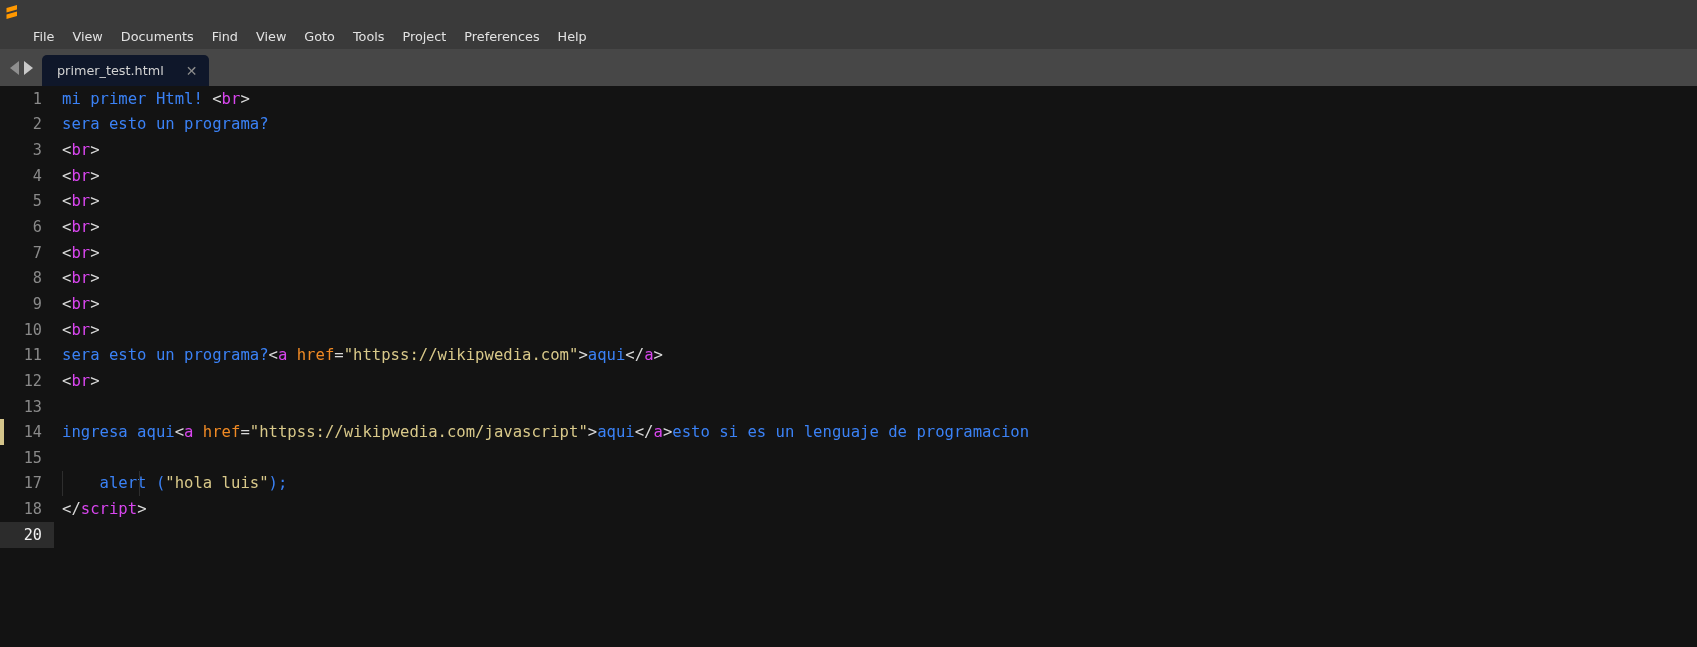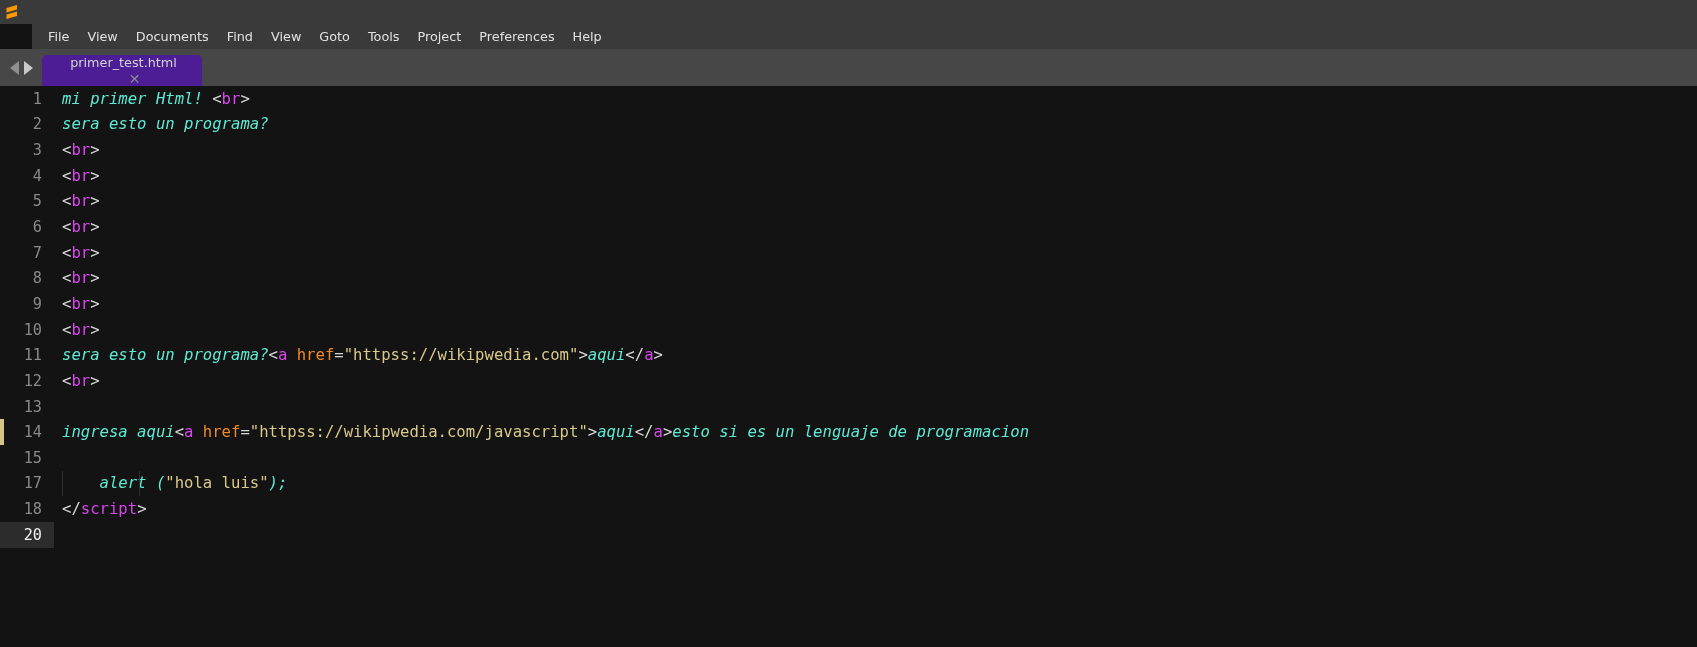--- a/index.html
+++ b/index.html
@@ -31,23 +31,22 @@
     flex: 0 0 auto;
     display: block;
   }
 
   
   #menubar {
     height: 25px;
     background: #3a3a3a;
     display: flex;
     align-items: center;
-    padding-left: 7px;
-    box-sizing: border-box;
-    margin-left: 32px;
+    padding-left: 24px;
+    box-sizing: border-box;
   }
   .menu-item {
     color: #e2e2e2;
     font-size: 12.8px;
     padding: 2px 9px 3px 9px;
     white-space: nowrap;
     cursor: default;
     font-family: "DejaVu Sans", sans-serif;
   }
 
@@ -76,31 +75,30 @@
     border-bottom: 7px solid transparent;
     border-right: 9px solid #8f8f8f;
   }
   .nav-right {
     border-top: 7px solid transparent;
     border-bottom: 7px solid transparent;
     border-left: 9px solid #c9c9c9;
   }
   #tab-strip { display: flex; align-items: flex-end; height: 37px; }
   .tab {
-    background: #4c1d95;
+    background: #0f172a;
     height: 31px;
     display: flex;
     align-items: center;
     padding: 0 12px 0 15px;
     border-top-left-radius: 5px;
     border-top-right-radius: 5px;
     min-width: 160px;
     box-sizing: border-box;
     position: relative;
-    flex-direction: column;
   }
   .tab-label {
     color: #d2d2d2;
     font-size: 12.8px;
     white-space: nowrap;
     flex: 1 1 auto;
     font-family: "DejaVu Sans", sans-serif;
   }
   .tab-close {
     color: #8c8c8c;
@@ -164,21 +162,21 @@
   
   .ig {
     position: absolute;
     top: 0;
     width: 1px;
     height: 100%;
     background: #2e2e2e;
   }
 
   
-  .tok-plain   { color: #5eead4; font-style: italic; }
+  .tok-plain   { color: #3b82f6; }
   .tok-punct   { color: #d9d9d9; }
   .tok-tag     { color: #d946ef; }
   .tok-attr    { color: #f08a24; }
   .tok-string  { color: #d9c98a; }
 </style>
 </head>
 <body>
 
 <div id="titlebar">
   <svg id="app-logo" viewBox="0 0 16 16" xmlns="http://www.w3.org/2000/svg">

